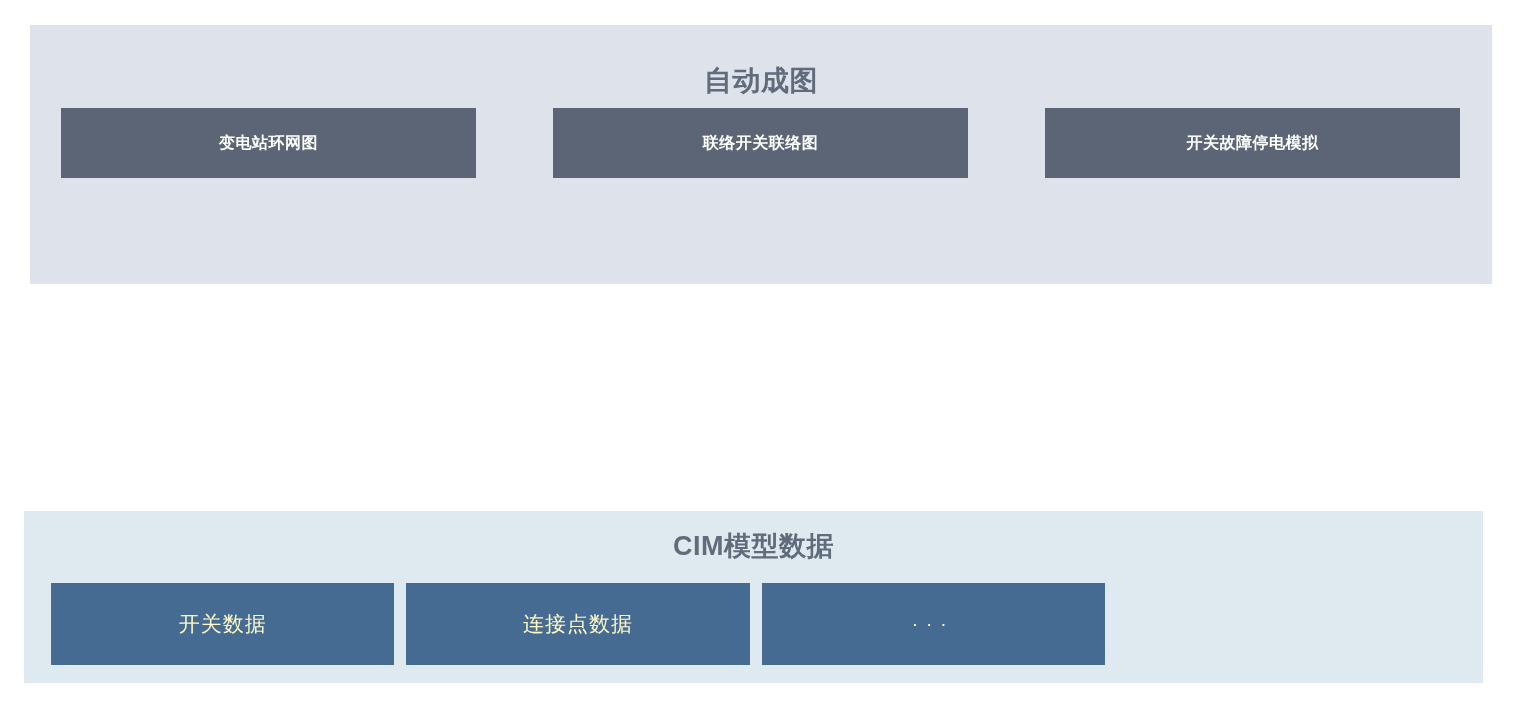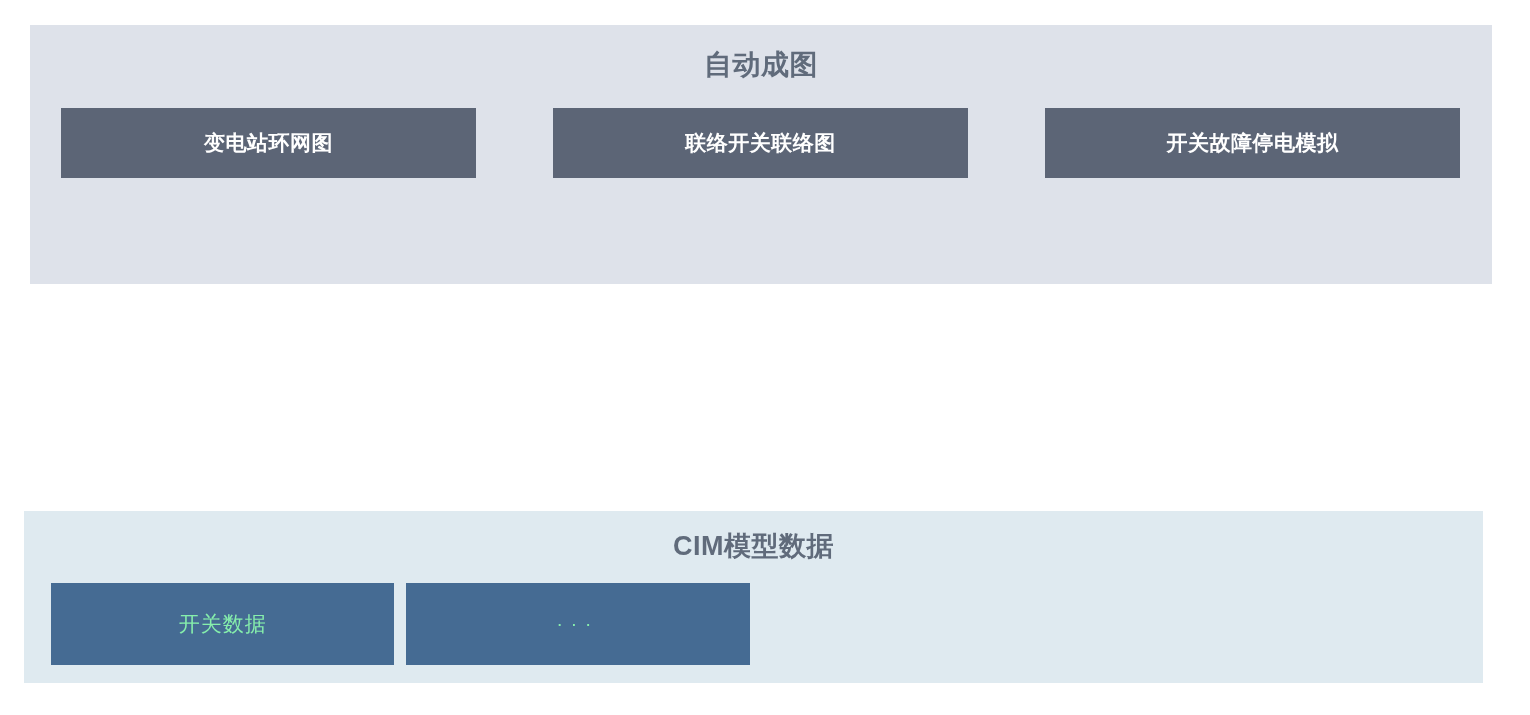--- a/index.html
+++ b/index.html
@@ -37,38 +37,38 @@
   
   .panel-auto {
     left: 30px;
     top: 25px;
     width: 1462px;
     height: 259px;
     background: #dee2ea;
   }
   .panel-auto .panel-title {
     font-size: 28px;
-    margin-top: 26px;
+    margin-top: 42px;
     text-align: center;
   }
   .grid-auto {
     position: absolute;
     left: 31px;
     top: 83px;
     width: 1400px;
     display: grid;
     grid-template-columns: repeat(3, 415px);
     column-gap: 77px;
     row-gap: 17px;
   }
   .btn-dark {
     height: 70px;
     background: #5c6576;
     color: #ffffff;
-    font-size: 21px;
+    font-size: 16px;
     font-weight: bold;
     display: flex;
     align-items: center;
     justify-content: center;
     letter-spacing: 0.5px;
     user-select: none;
   }
 
   
   .panel-topo {
@@ -121,21 +121,21 @@
     left: 27px;
     top: 72px;
     width: 1409px;
     display: grid;
     grid-template-columns: repeat(4, 1fr);
     column-gap: 12px;
   }
   .btn-slate {
     height: 82px;
     background: #456b93;
-    color: #86efac;
+    color: #fef9c3;
     font-size: 21px;
     font-weight: normal;
     display: flex;
     align-items: center;
     justify-content: center;
     letter-spacing: 1px;
     user-select: none;
   }
   .btn-slate.ellipsis {
     letter-spacing: 8px;
@@ -154,17 +154,18 @@
       <div class="btn-dark">联络开关联络图</div>
       <div class="btn-dark">开关故障停电模拟</div>
     </div>
   </section>
 
 
   <section class="panel panel-cim">
     <h2 class="panel-title">CIM模型数据</h2>
     <div class="grid-cim">
       <div class="btn-slate">开关数据</div>
+      <div class="btn-slate">连接点数据</div>
       <div class="btn-slate ellipsis">···</div>
     </div>
   </section>
 
 </div>
 
 </body></html>

